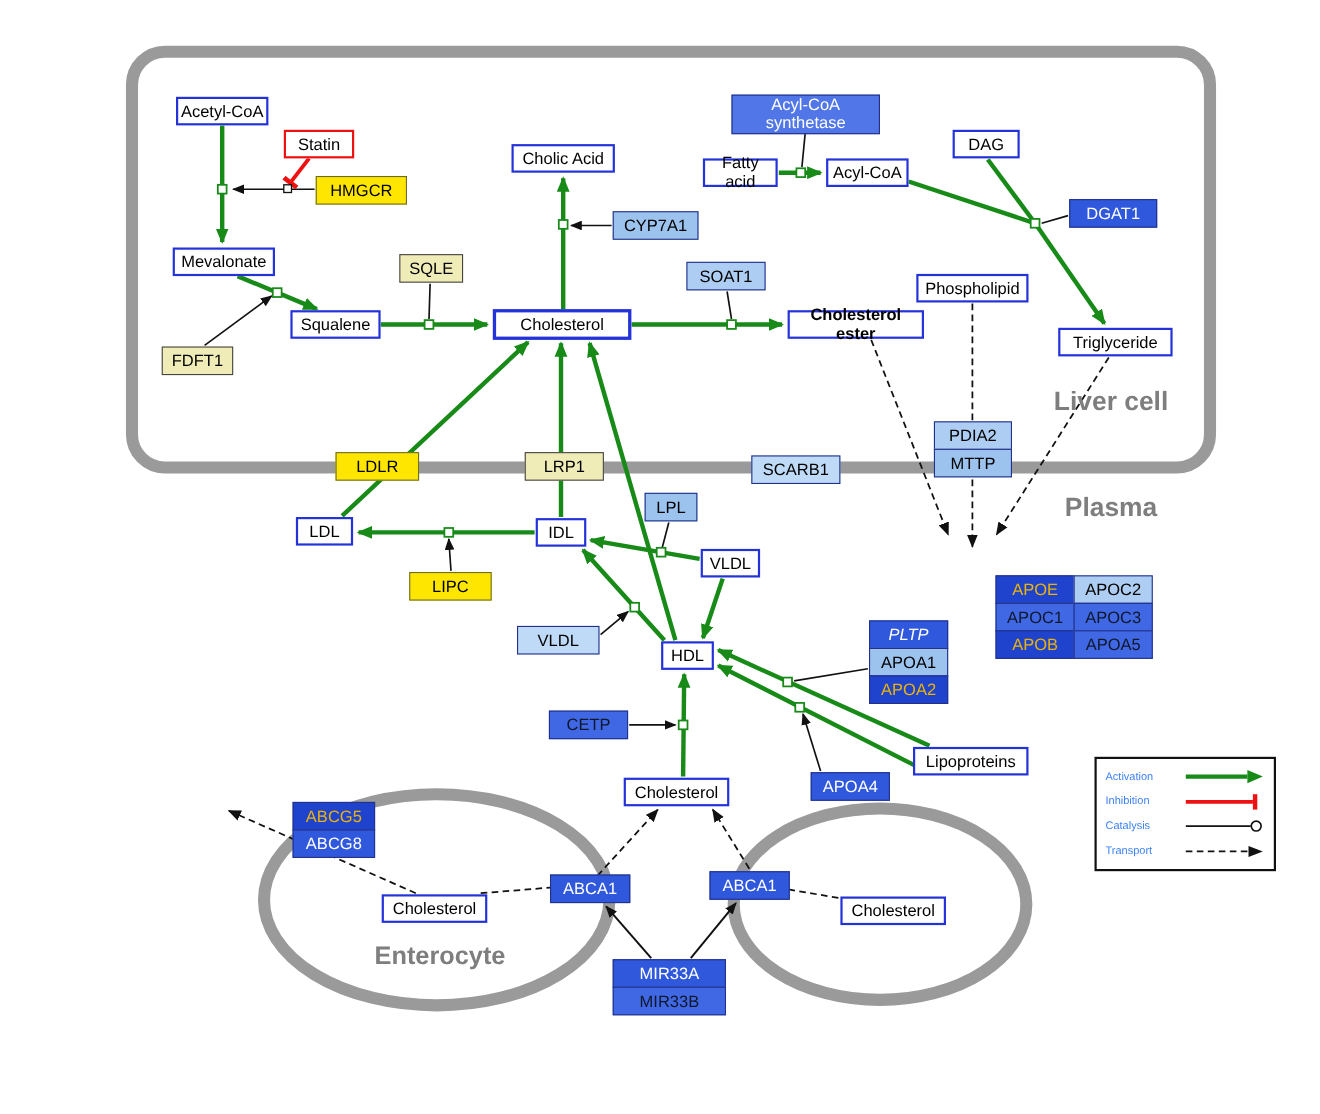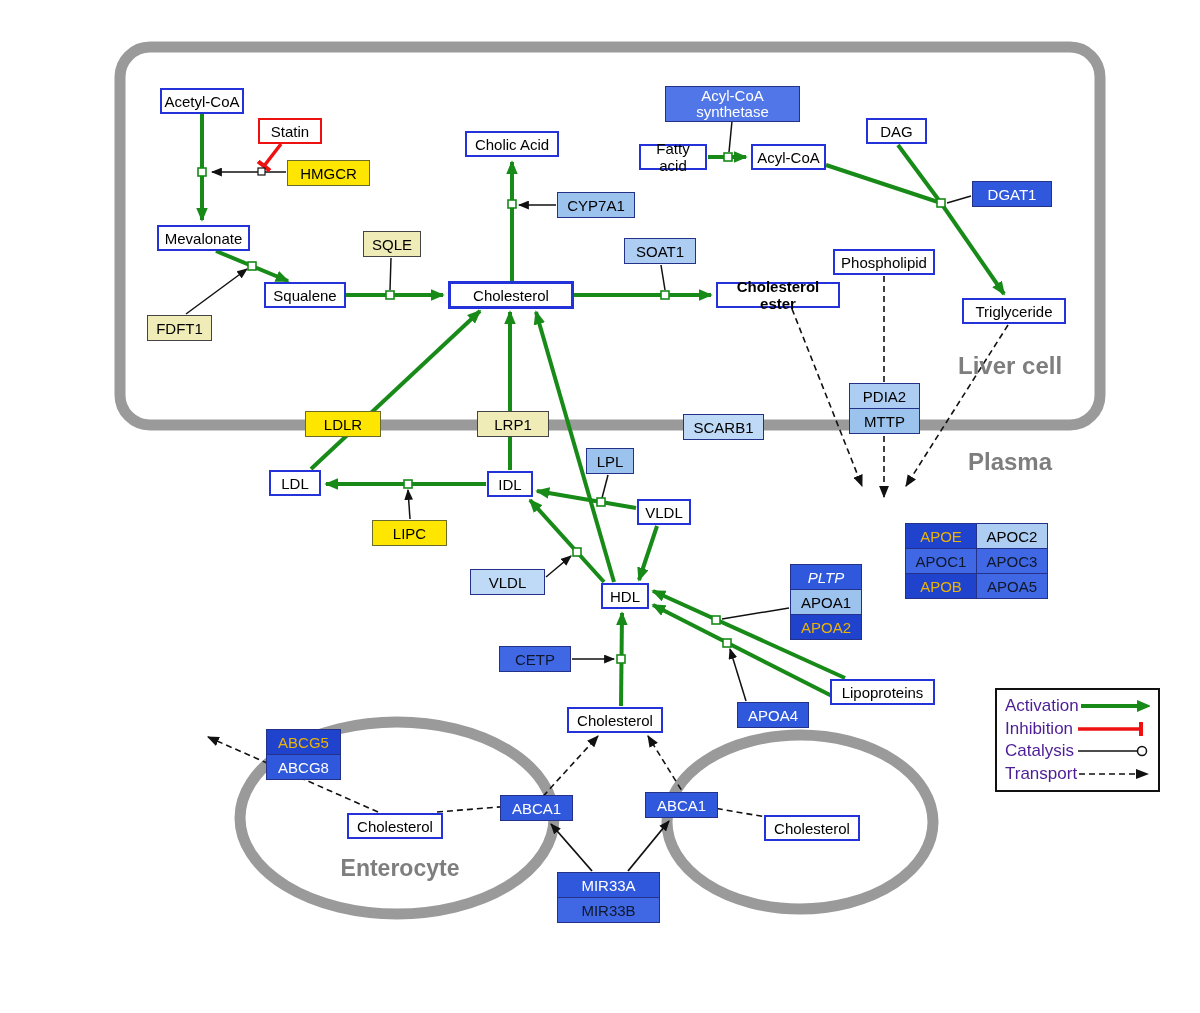--- a/index.html
+++ b/index.html
@@ -31,21 +31,21 @@
   .light3{background:#bedaf6;color:#000;}
   .ybright{background:#ffe600;color:#000;border:1px solid #6b6b2a;}
   .ypale{background:#efecb8;color:#000;border:1px solid #444;}
   .wrap2{height:36px;line-height:16px;padding:0 2px;}
   .comp-label{position:absolute;font-weight:bold;color:var(--labelgray,#7e7e7e);}
   .lbl-xl{font-size:24px;} .lbl-lg{font-size:23px;}
   .legend{position:absolute;left:995px;top:688px;width:165px;height:104px;background:#fff;
           border:2px solid #111;box-sizing:border-box;padding:6px 8px;display:flex;
           flex-direction:column;justify-content:space-between;}
   .legend-row{display:flex;align-items:center;justify-content:space-between;height:20px;}
-  .legend-row span{font-size:17px;color:#4c1d95;}
+  .legend-row span{font-size:10px;color:#3b82f6;}
 </style>
 </head>
 <body>
 
 <div class="canvas">
 
   <svg class="layer" width="1200" height="1013">
     <defs>
       <marker id="mA" viewBox="0 0 12 10" refX="10.5" refY="5" markerWidth="14" markerHeight="12" orient="auto" markerUnits="userSpaceOnUse">
           <path d="M0,0 L12,5 L0,10 z" class="fA"></path>

